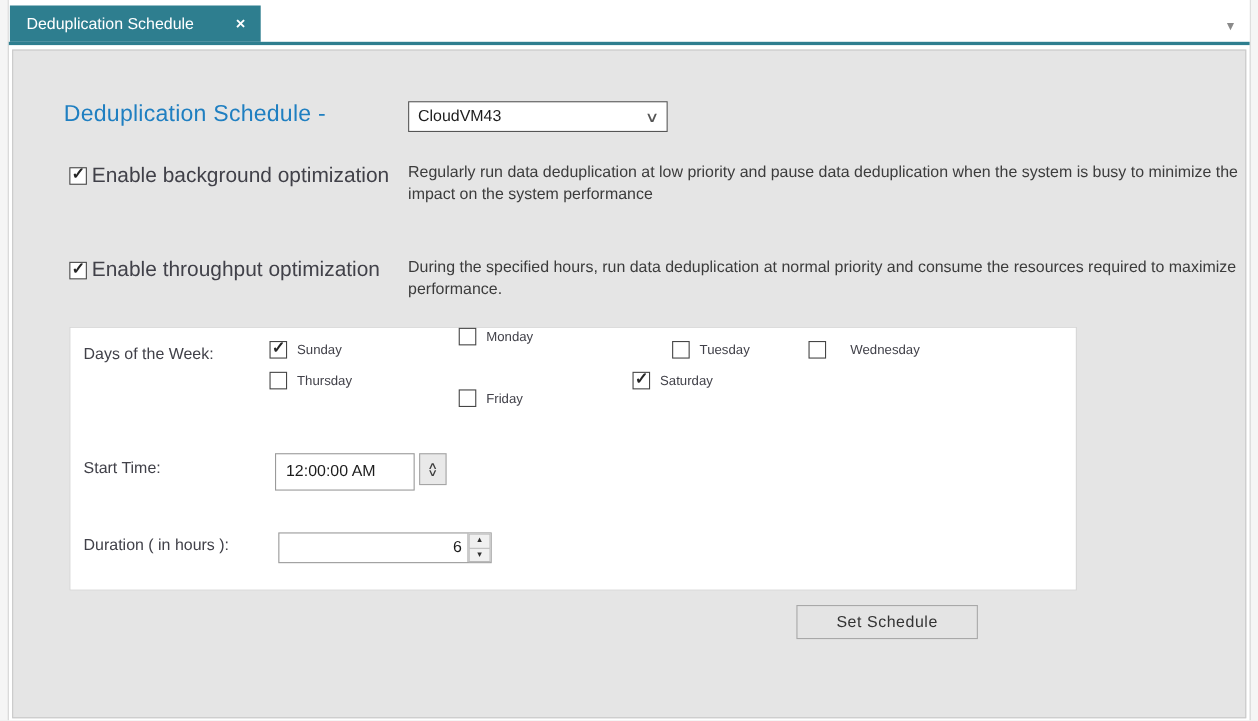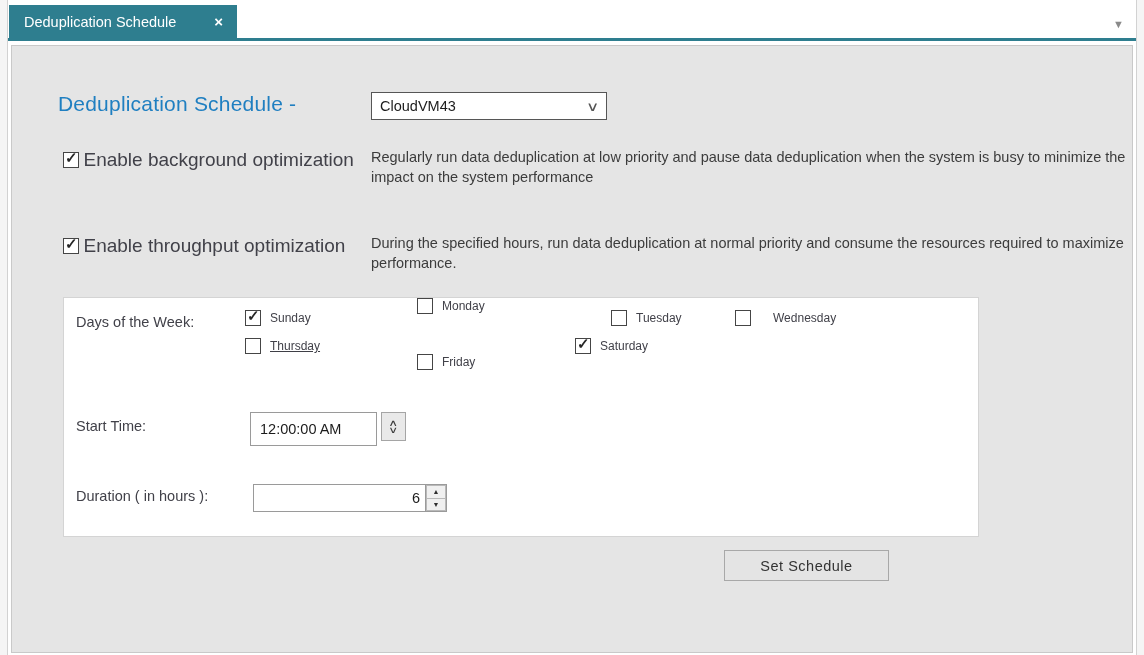--- a/index.html
+++ b/index.html
@@ -177,21 +177,21 @@
               <span class="tick"></span>
             </span>
           <span class="day-label">Tuesday</span>
         </div>
         <div class="day-cell" style="left:671px;top:12px;gap:13px;">
           <span class="cb">
               <span class="tick"></span>
             </span>
           <span class="day-label">Wednesday</span>
         </div>
-        <div class="day-cell" style="left:181px;top:40px;text-decoration:underline;">
+        <div class="day-cell" style="left:181px;top:40px;">
           <span class="cb">
               <span class="tick"></span>
             </span>
           <span class="day-label">Thursday</span>
         </div>
         <div class="day-cell" style="left:353px;top:56px;">
           <span class="cb">
               <span class="tick"></span>
             </span>
           <span class="day-label">Friday</span>

